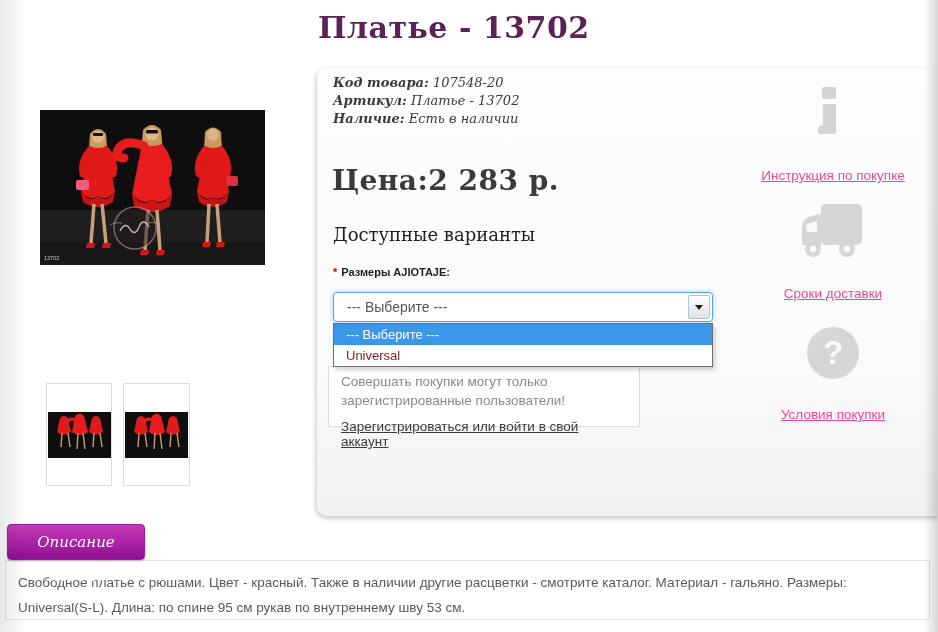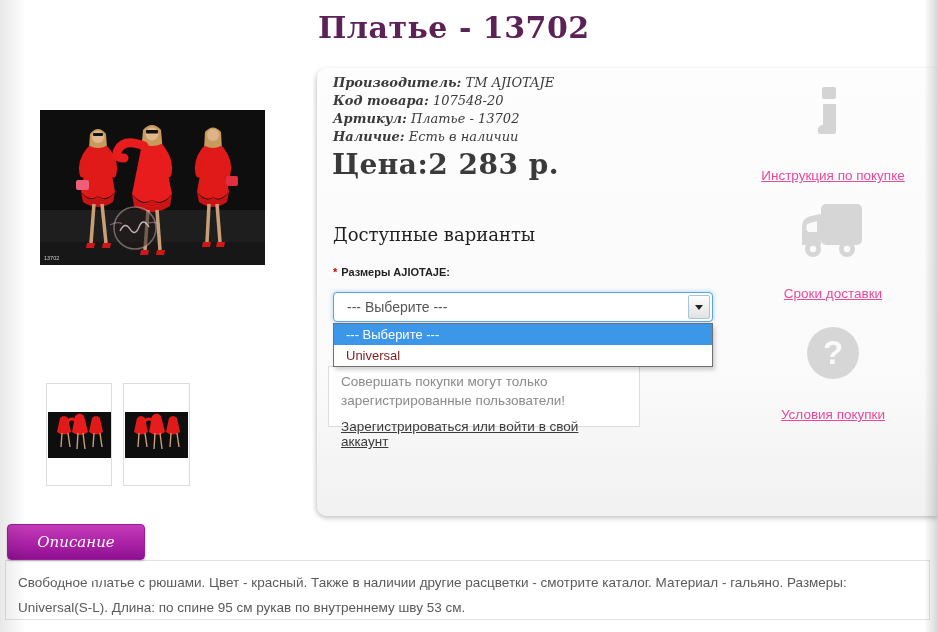--- a/index.html
+++ b/index.html
@@ -20,21 +20,21 @@
   
   .info-panel { position:absolute; left:317px; top:68px; width:621px; height:448px;
     background:linear-gradient(180deg,#fdfdfd 0%, #fafafa 70%, #f1f1f1 100%);
     border-radius:10px 0 0 10px;
     box-shadow:-2px 1px 4px rgba(0,0,0,0.10), 0 3px 5px rgba(0,0,0,0.15); }
 
   .meta-rows { position:absolute; left:333px; top:74px; font-family:"DejaVu Serif", serif;
     font-style:italic; font-size:13px; color:#3a3a3a; line-height:18px; }
   .meta-rows .lbl { font-weight:bold; }
 
-  .price-line { position:absolute; left:332px; top:148px; font-family:"DejaVu Serif", serif;
+  .price-line { position:absolute; left:332px; top:164px; font-family:"DejaVu Serif", serif;
     font-weight:bold; font-size:28px; color:#3a3a3a; letter-spacing:0.5px; }
 
   .variants-heading { position:absolute; left:333px; top:224px; font-family:"DejaVu Serif", serif;
     font-size:18px; color:#1f1f1f; }
 
   .size-label { position:absolute; left:333px; top:266px; font-size:11px; font-weight:bold; color:#1f1f1f; }
   .size-label .req { color:#cc0000; margin-right:4px; }
 
   .size-select { position:absolute; left:333px; top:292px; width:380px; height:30px; background:#fff;
     border:1px solid #58a2e6; border-radius:4px; box-shadow:0 0 4px rgba(82,168,236,0.55);
@@ -85,21 +85,20 @@
 </head>
 <body>
 
 <div id="page">
 
   <div class="product-title">Платье - 13702</div>
 
   <div class="info-panel"></div>
 
   <div class="meta-rows">
-    <div><span class="lbl">Производитель:</span> <span>ТМ AJIOTAJE</span></div>
     <div><span class="lbl">Код товара:</span> <span>107548-20</span></div>
     <div><span class="lbl">Артикул:</span> <span>Платье - 13702</span></div>
     <div><span class="lbl">Наличие:</span> <span>Есть в наличии</span></div>
   </div>
 
   <div class="price-line"><span>Цена:</span><span>2 283 р.</span></div>
 
   <div class="variants-heading">Доступные варианты</div>
 
   <div class="size-label"><span class="req">*</span><span>Размеры AJIOTAJE:</span></div>

